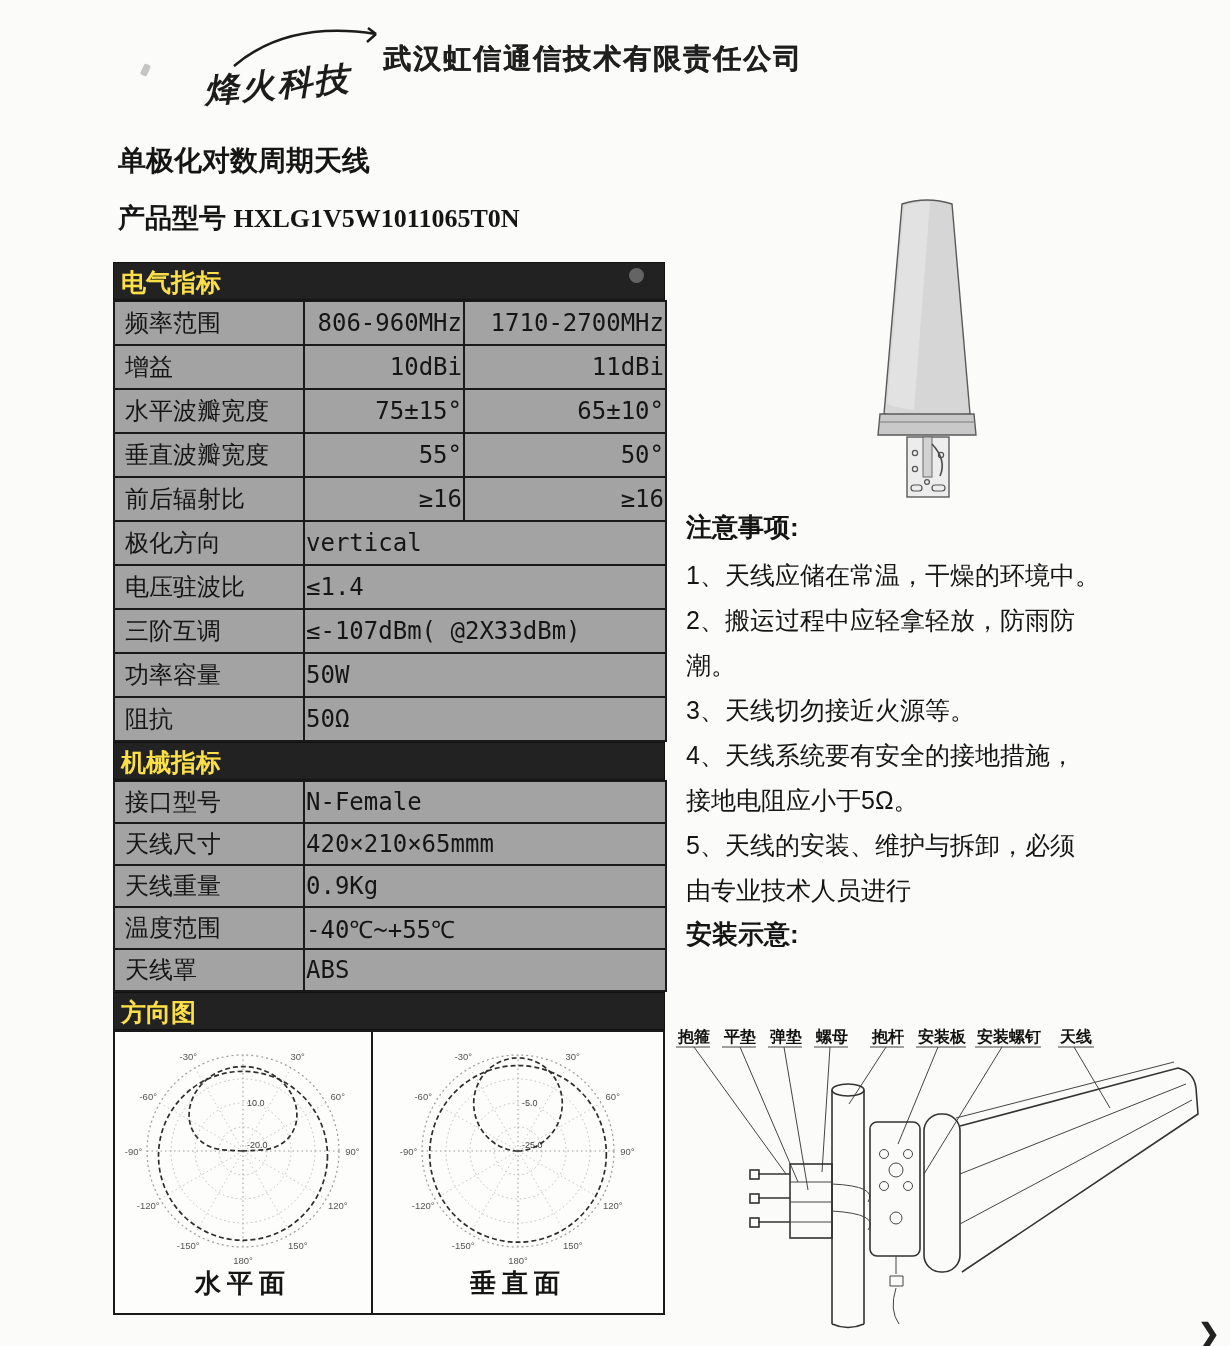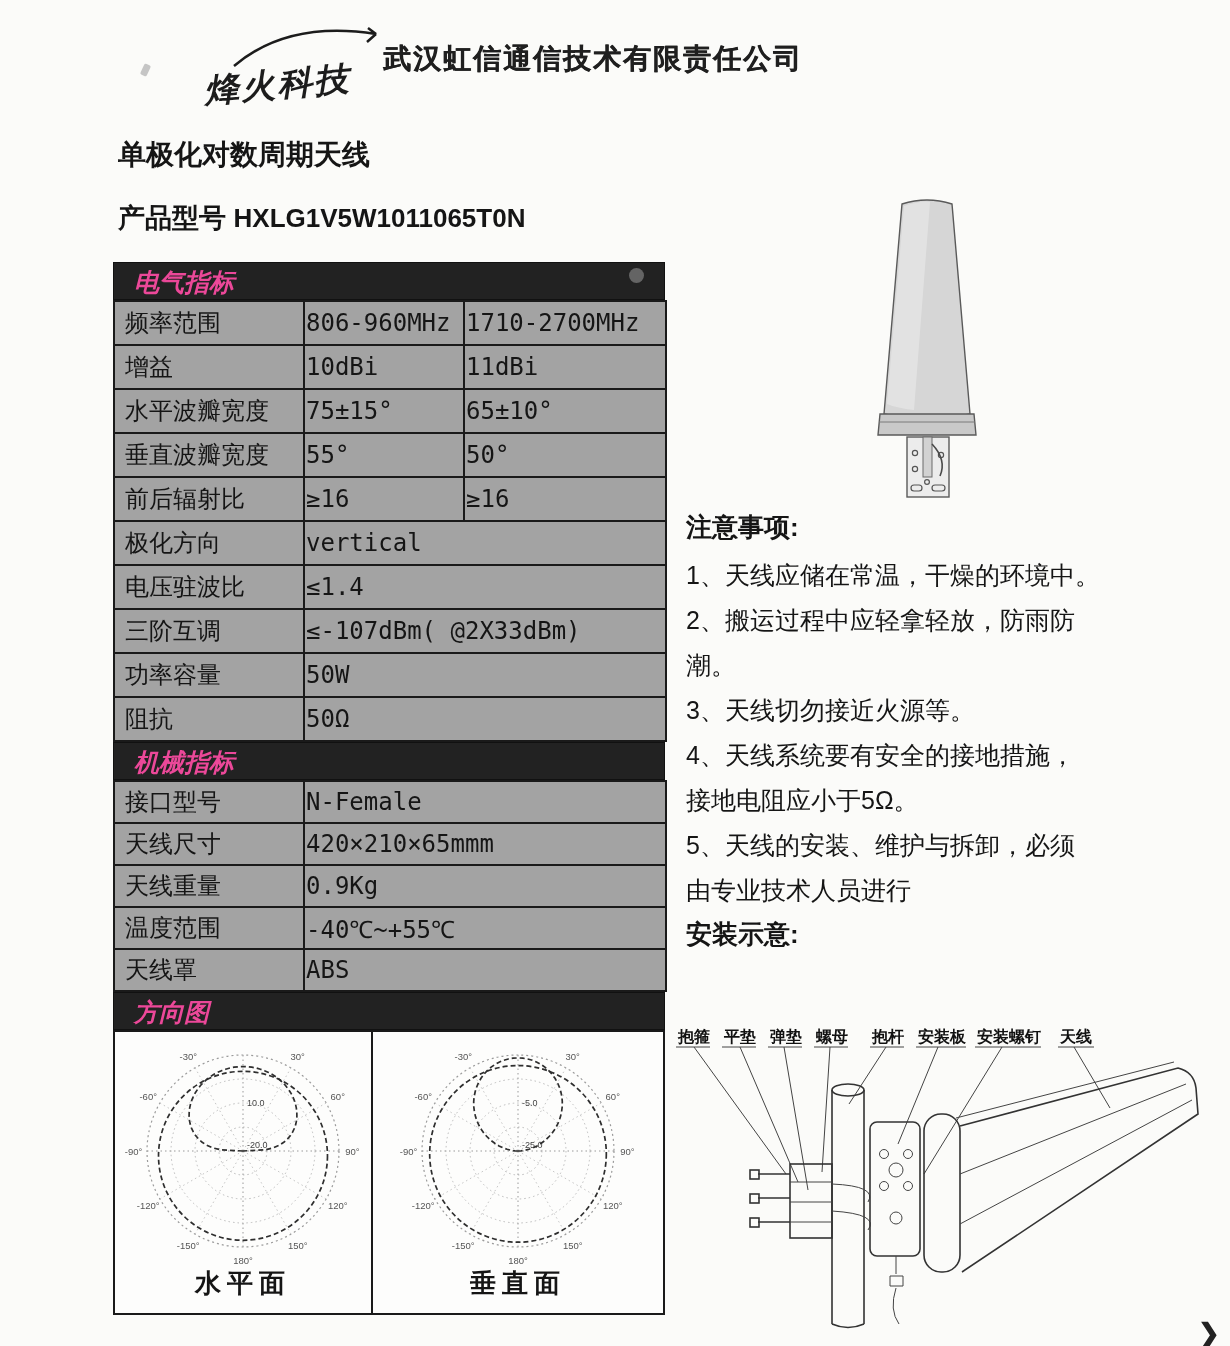--- a/index.html
+++ b/index.html
@@ -10,37 +10,37 @@
   
   .logo{position:absolute;left:200px;top:28px;width:185px;height:80px;}
   .logo-swoosh{position:absolute;left:18px;top:-2px;}
   .logo-text{position:absolute;left:8px;top:34px;font-family:"DejaVu Serif",serif;
              font-size:34px;font-weight:bold;transform:skewX(-14deg) rotate(-5deg);
              letter-spacing:2px;color:#1c1c1c;}
   .company{position:absolute;left:383px;top:40px;font-size:28px;font-weight:900;
            letter-spacing:2px;color:#1f1f1f;text-shadow:0.6px 0 #1f1f1f;white-space:nowrap;}
 
   
-  .doc-title{position:absolute;left:118px;top:136px;font-size:28px;font-weight:bold;}
+  .doc-title{position:absolute;left:118px;top:142px;font-size:28px;font-weight:bold;}
   .doc-model{position:absolute;left:118px;top:200px;font-size:27px;font-weight:bold;}
-  .doc-model .model-no{font-family:Liberation Sans, sans-serif;font-size:26px;font-weight:bold;letter-spacing:0px;}
+  .doc-model .model-no{font-family:Liberation Serif, serif;font-size:26px;font-weight:bold;letter-spacing:0px;}
 
   
   .spec{position:absolute;left:113px;top:262px;width:552px;}
-  .section-bar{height:38px;background:#222;color:#ec4899;font-size:25px;font-weight:bold;
-               line-height:38px;padding-left:20px;box-sizing:border-box;position:relative;
-               border:1px solid #111;font-style:italic;}
+  .section-bar{height:38px;background:#222;color:#fde047;font-size:25px;font-weight:bold;
+               line-height:38px;padding-left:7px;box-sizing:border-box;position:relative;
+               border:1px solid #111;}
   .bar-artifact{position:absolute;right:20px;top:5px;width:15px;height:15px;border-radius:50%;
                 background:#9a9a9a;opacity:.55;}
   table.spec-grid{border-collapse:collapse;width:552px;table-layout:fixed;background:#a3a3a3;}
   table.spec-grid td{border:2px solid #1a1a1a;font-size:24px;overflow:hidden;white-space:nowrap;}
   .etable tr{height:44px;}
   .mtable tr{height:42px;}
   td.lab{padding-left:10px;}
-  td.val{text-align:left;font-family:"DejaVu Sans Mono",monospace;font-size:22px;}
+  td.val{text-align:right;font-family:"DejaVu Sans Mono",monospace;font-size:22px;}
   td.mval{text-align:left;font-family:"DejaVu Sans Mono",monospace;font-size:22px;}
 
   .pattern-box{border:2px solid #1a1a1a;height:285px;box-sizing:border-box;display:flex;background:#fdfdfc;}
   .pattern-cell{display:flex;flex-direction:column;align-items:center;box-sizing:border-box;}
   .pattern-cell.first{width:258px;border-right:2px solid #1a1a1a;}
   .pattern-cell.second{flex:1;}
   .pattern-caption{font-size:26px;font-weight:bold;letter-spacing:6px;margin-top:0px;}
 
   
   .antenna-art{position:absolute;left:852px;top:192px;}

